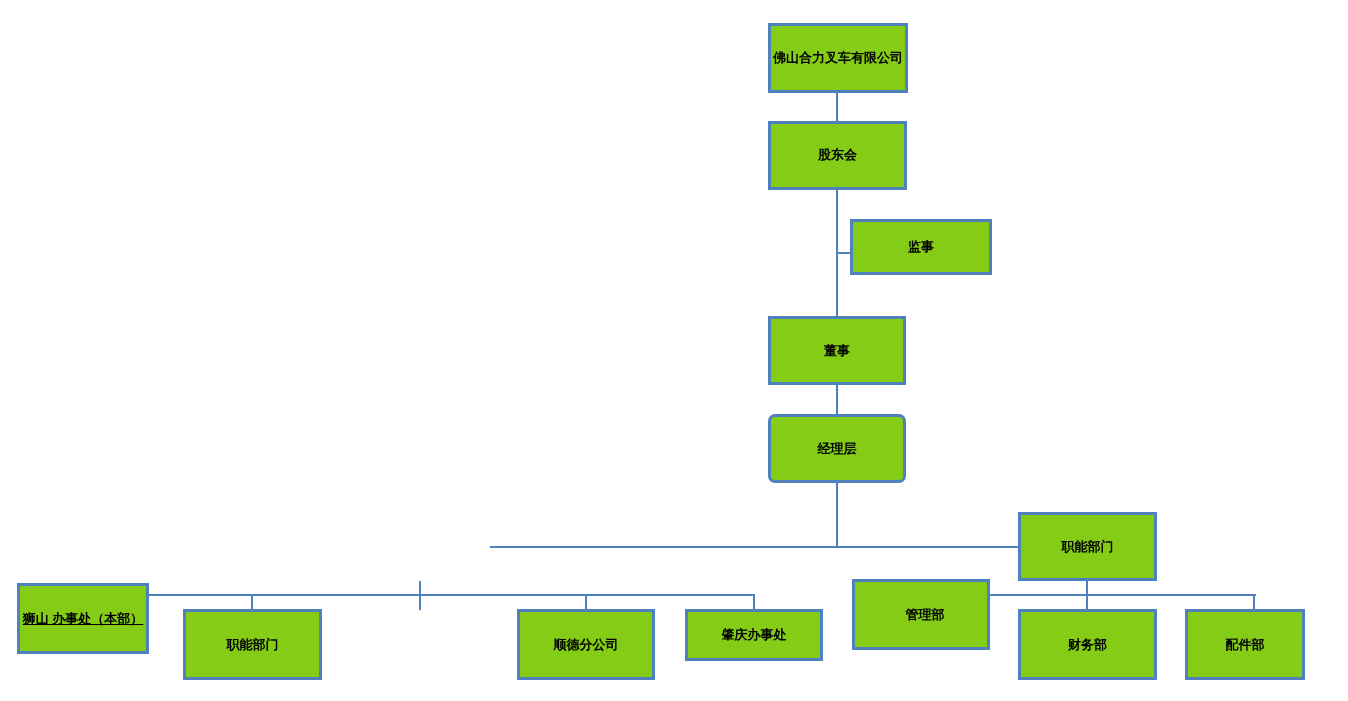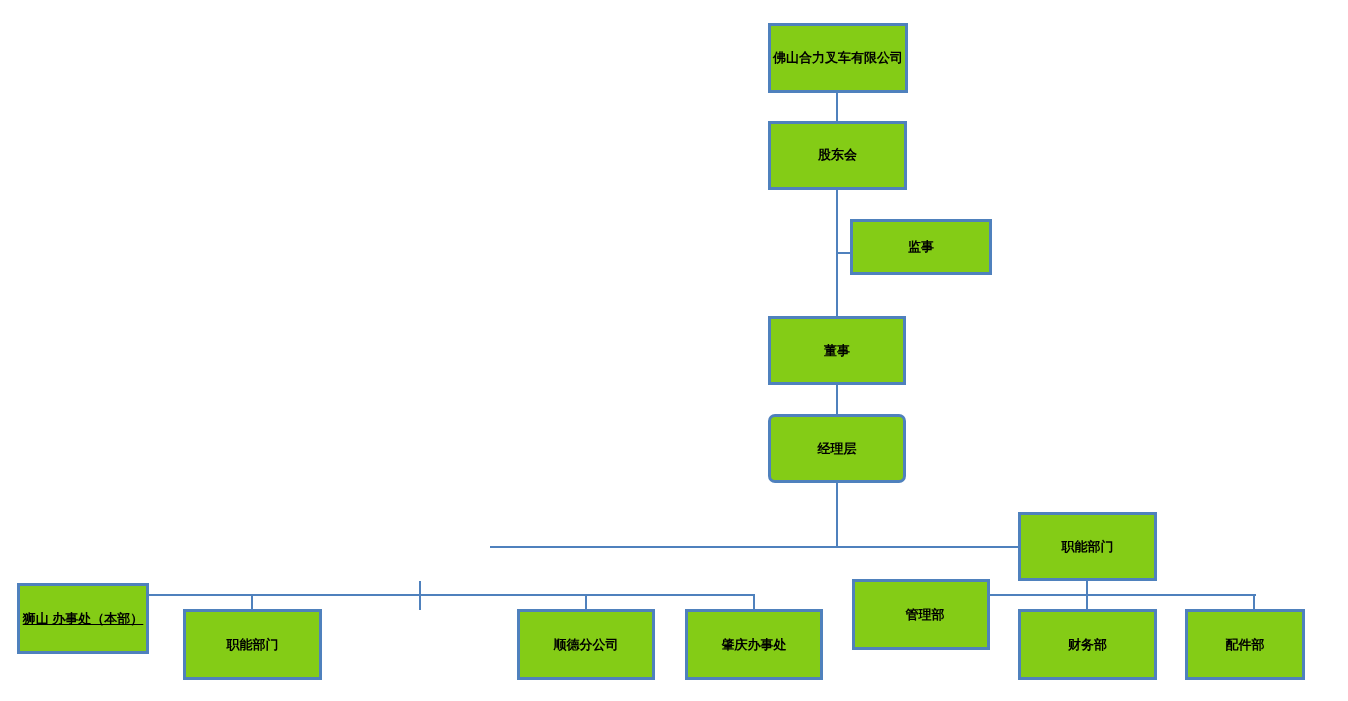--- a/index.html
+++ b/index.html
@@ -82,21 +82,21 @@
   </div>
     <div class="org-node" style="left: 17px; top: 583px; width: 132px; height: 71px; text-decoration: underline;">
     <span class="label" style="color: rgb(0, 0, 0);">狮山 办事处（本部）</span>
   </div>
     <div class="org-node" style="left: 183px; top: 609px; width: 139px; height: 71px;">
     <span class="label" style="color: rgb(0, 0, 0);">职能部门</span>
   </div>
     <div class="org-node" style="left: 517px; top: 609px; width: 138px; height: 71px;">
     <span class="label" style="color: rgb(0, 0, 0);">顺德分公司</span>
   </div>
-    <div class="org-node" style="left: 685px; top: 609px; width: 138px; height: 71px;">
+    <div class="org-node" style="left: 685px; top: 609px; width: 138px; height: 52px;">
     <span class="label" style="color: rgb(0, 0, 0);">肇庆办事处</span>
   </div>
     <div class="org-node" style="left: 852px; top: 579px; width: 138px; height: 71px; padding-left: 8px;">
     <span class="label" style="color: rgb(0, 0, 0);">管理部</span>
   </div>
     <div class="org-node" style="left: 1018px; top: 609px; width: 139px; height: 71px;">
     <span class="label" style="color: rgb(0, 0, 0);">财务部</span>
   </div>
     <div class="org-node" style="left: 1185px; top: 609px; width: 120px; height: 71px;">
     <span class="label" style="color: rgb(0, 0, 0);">配件部</span>

